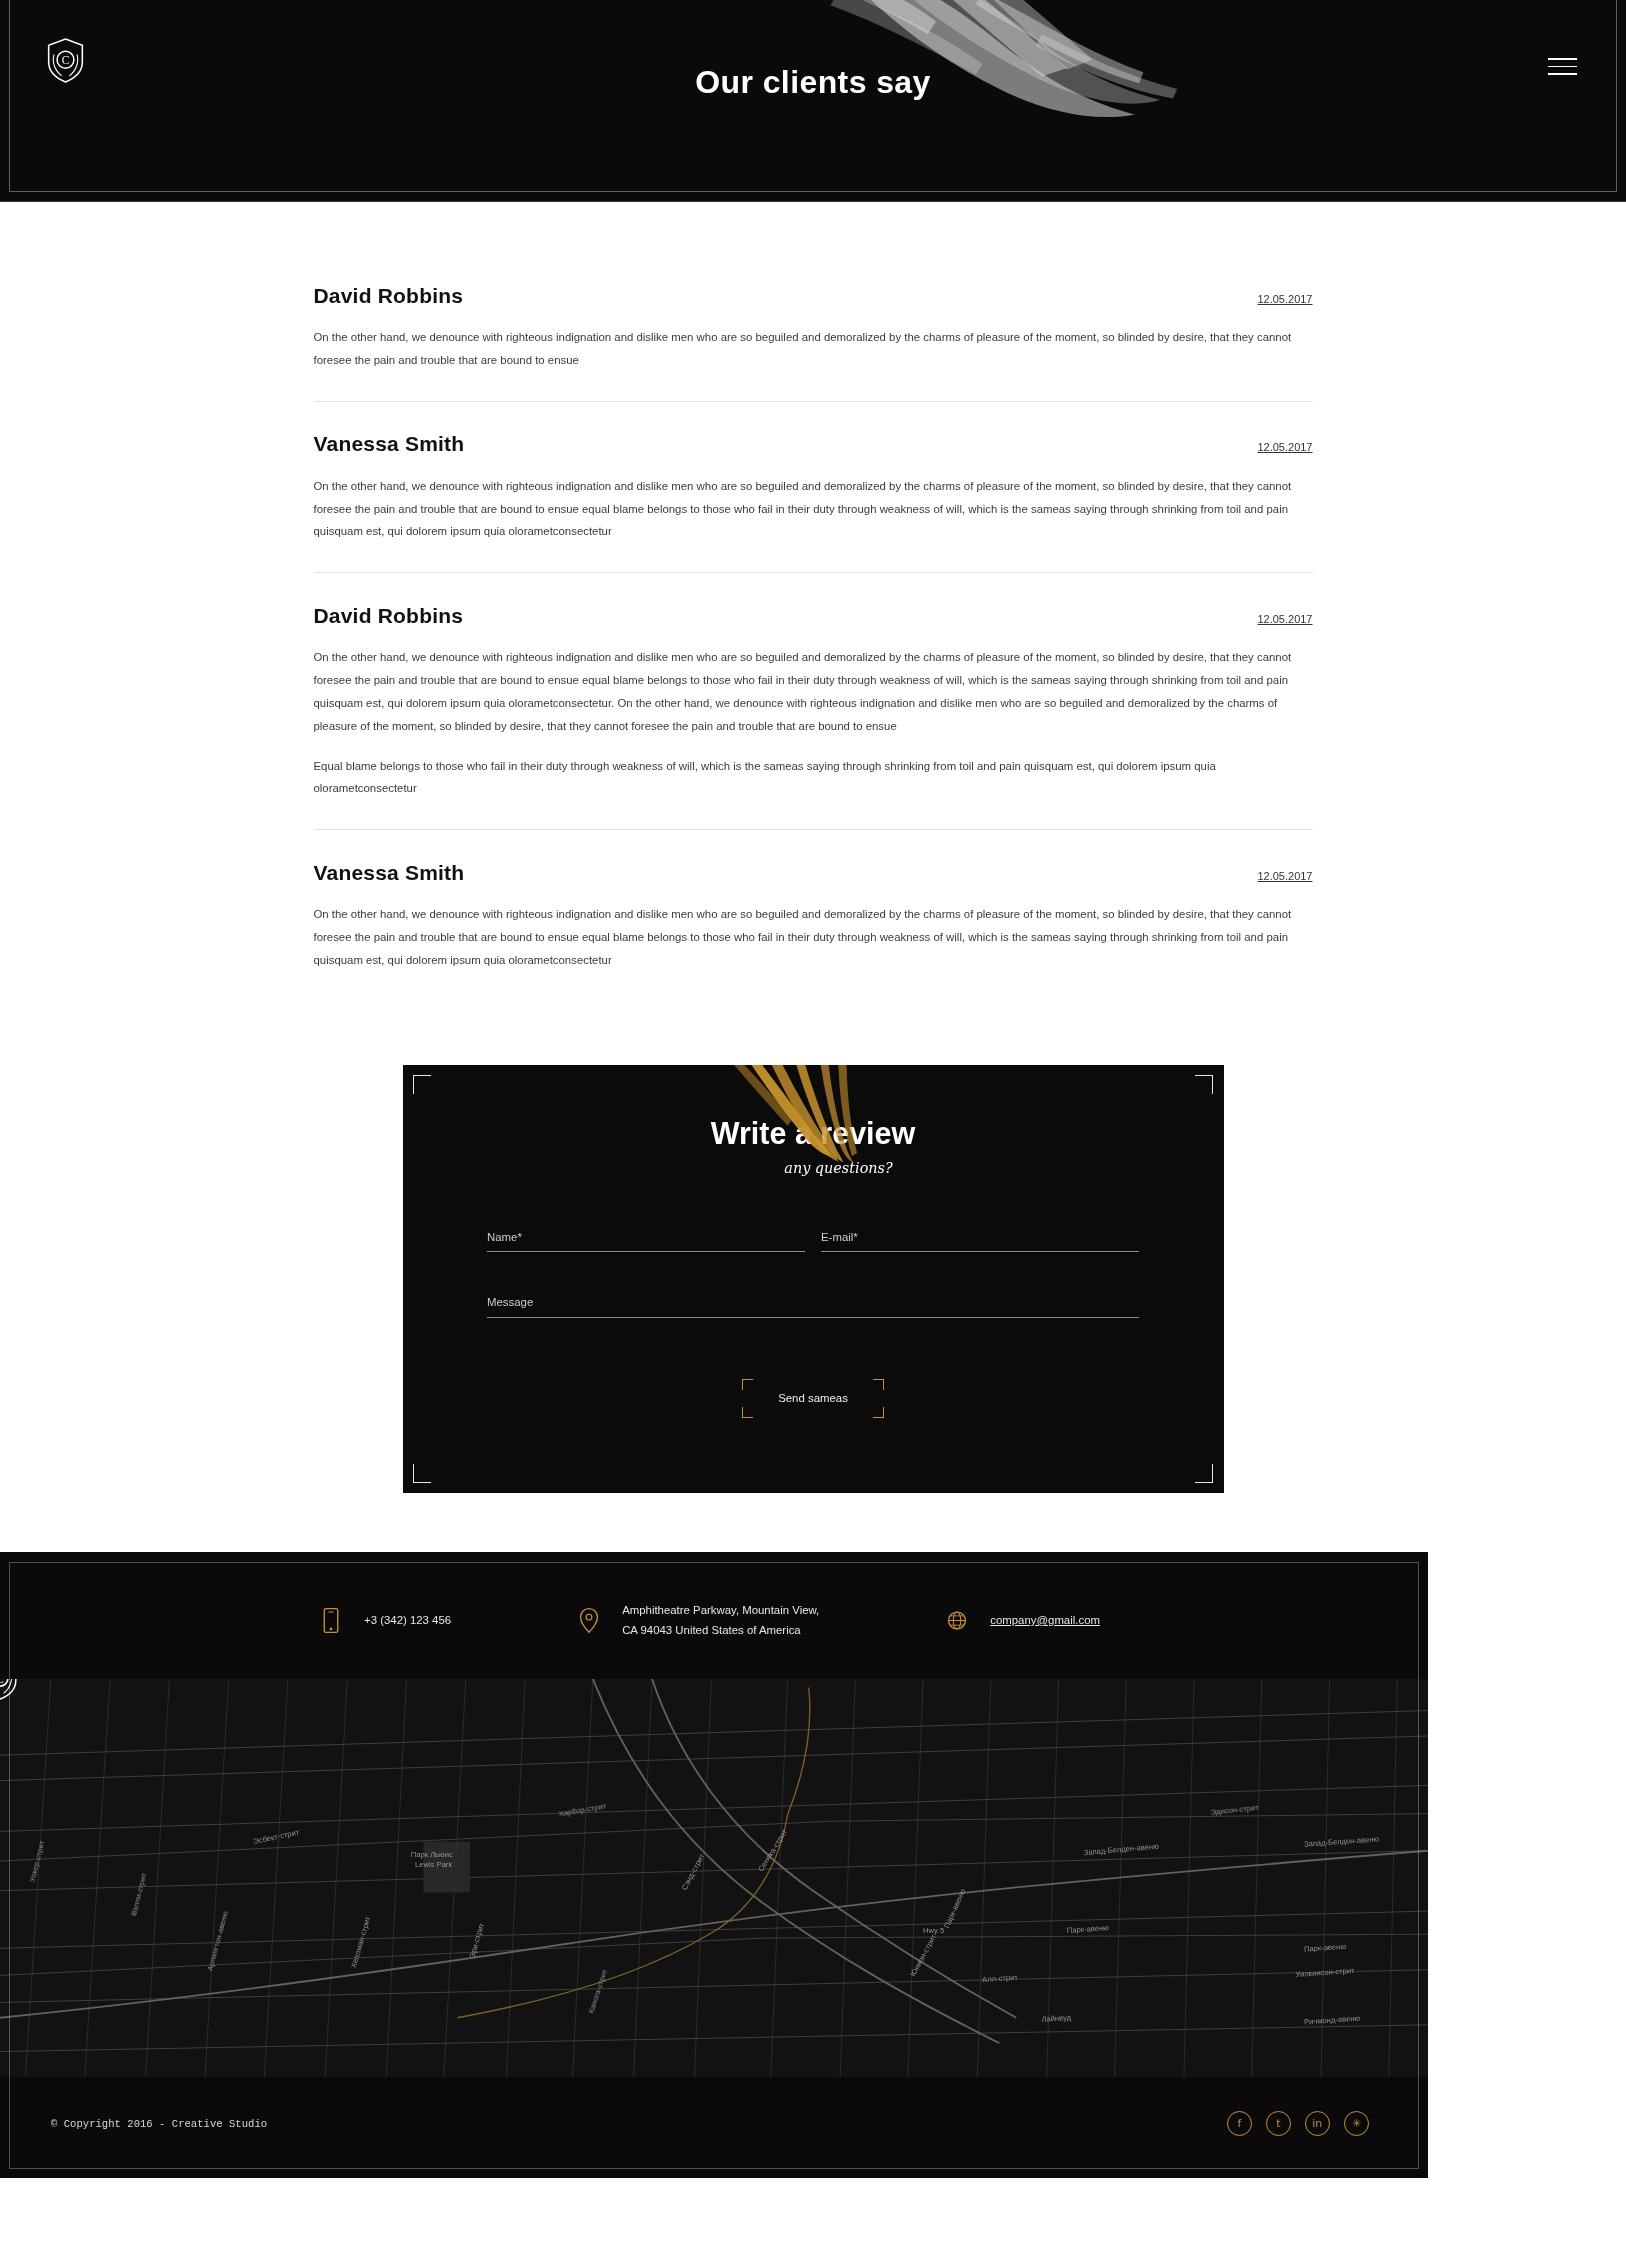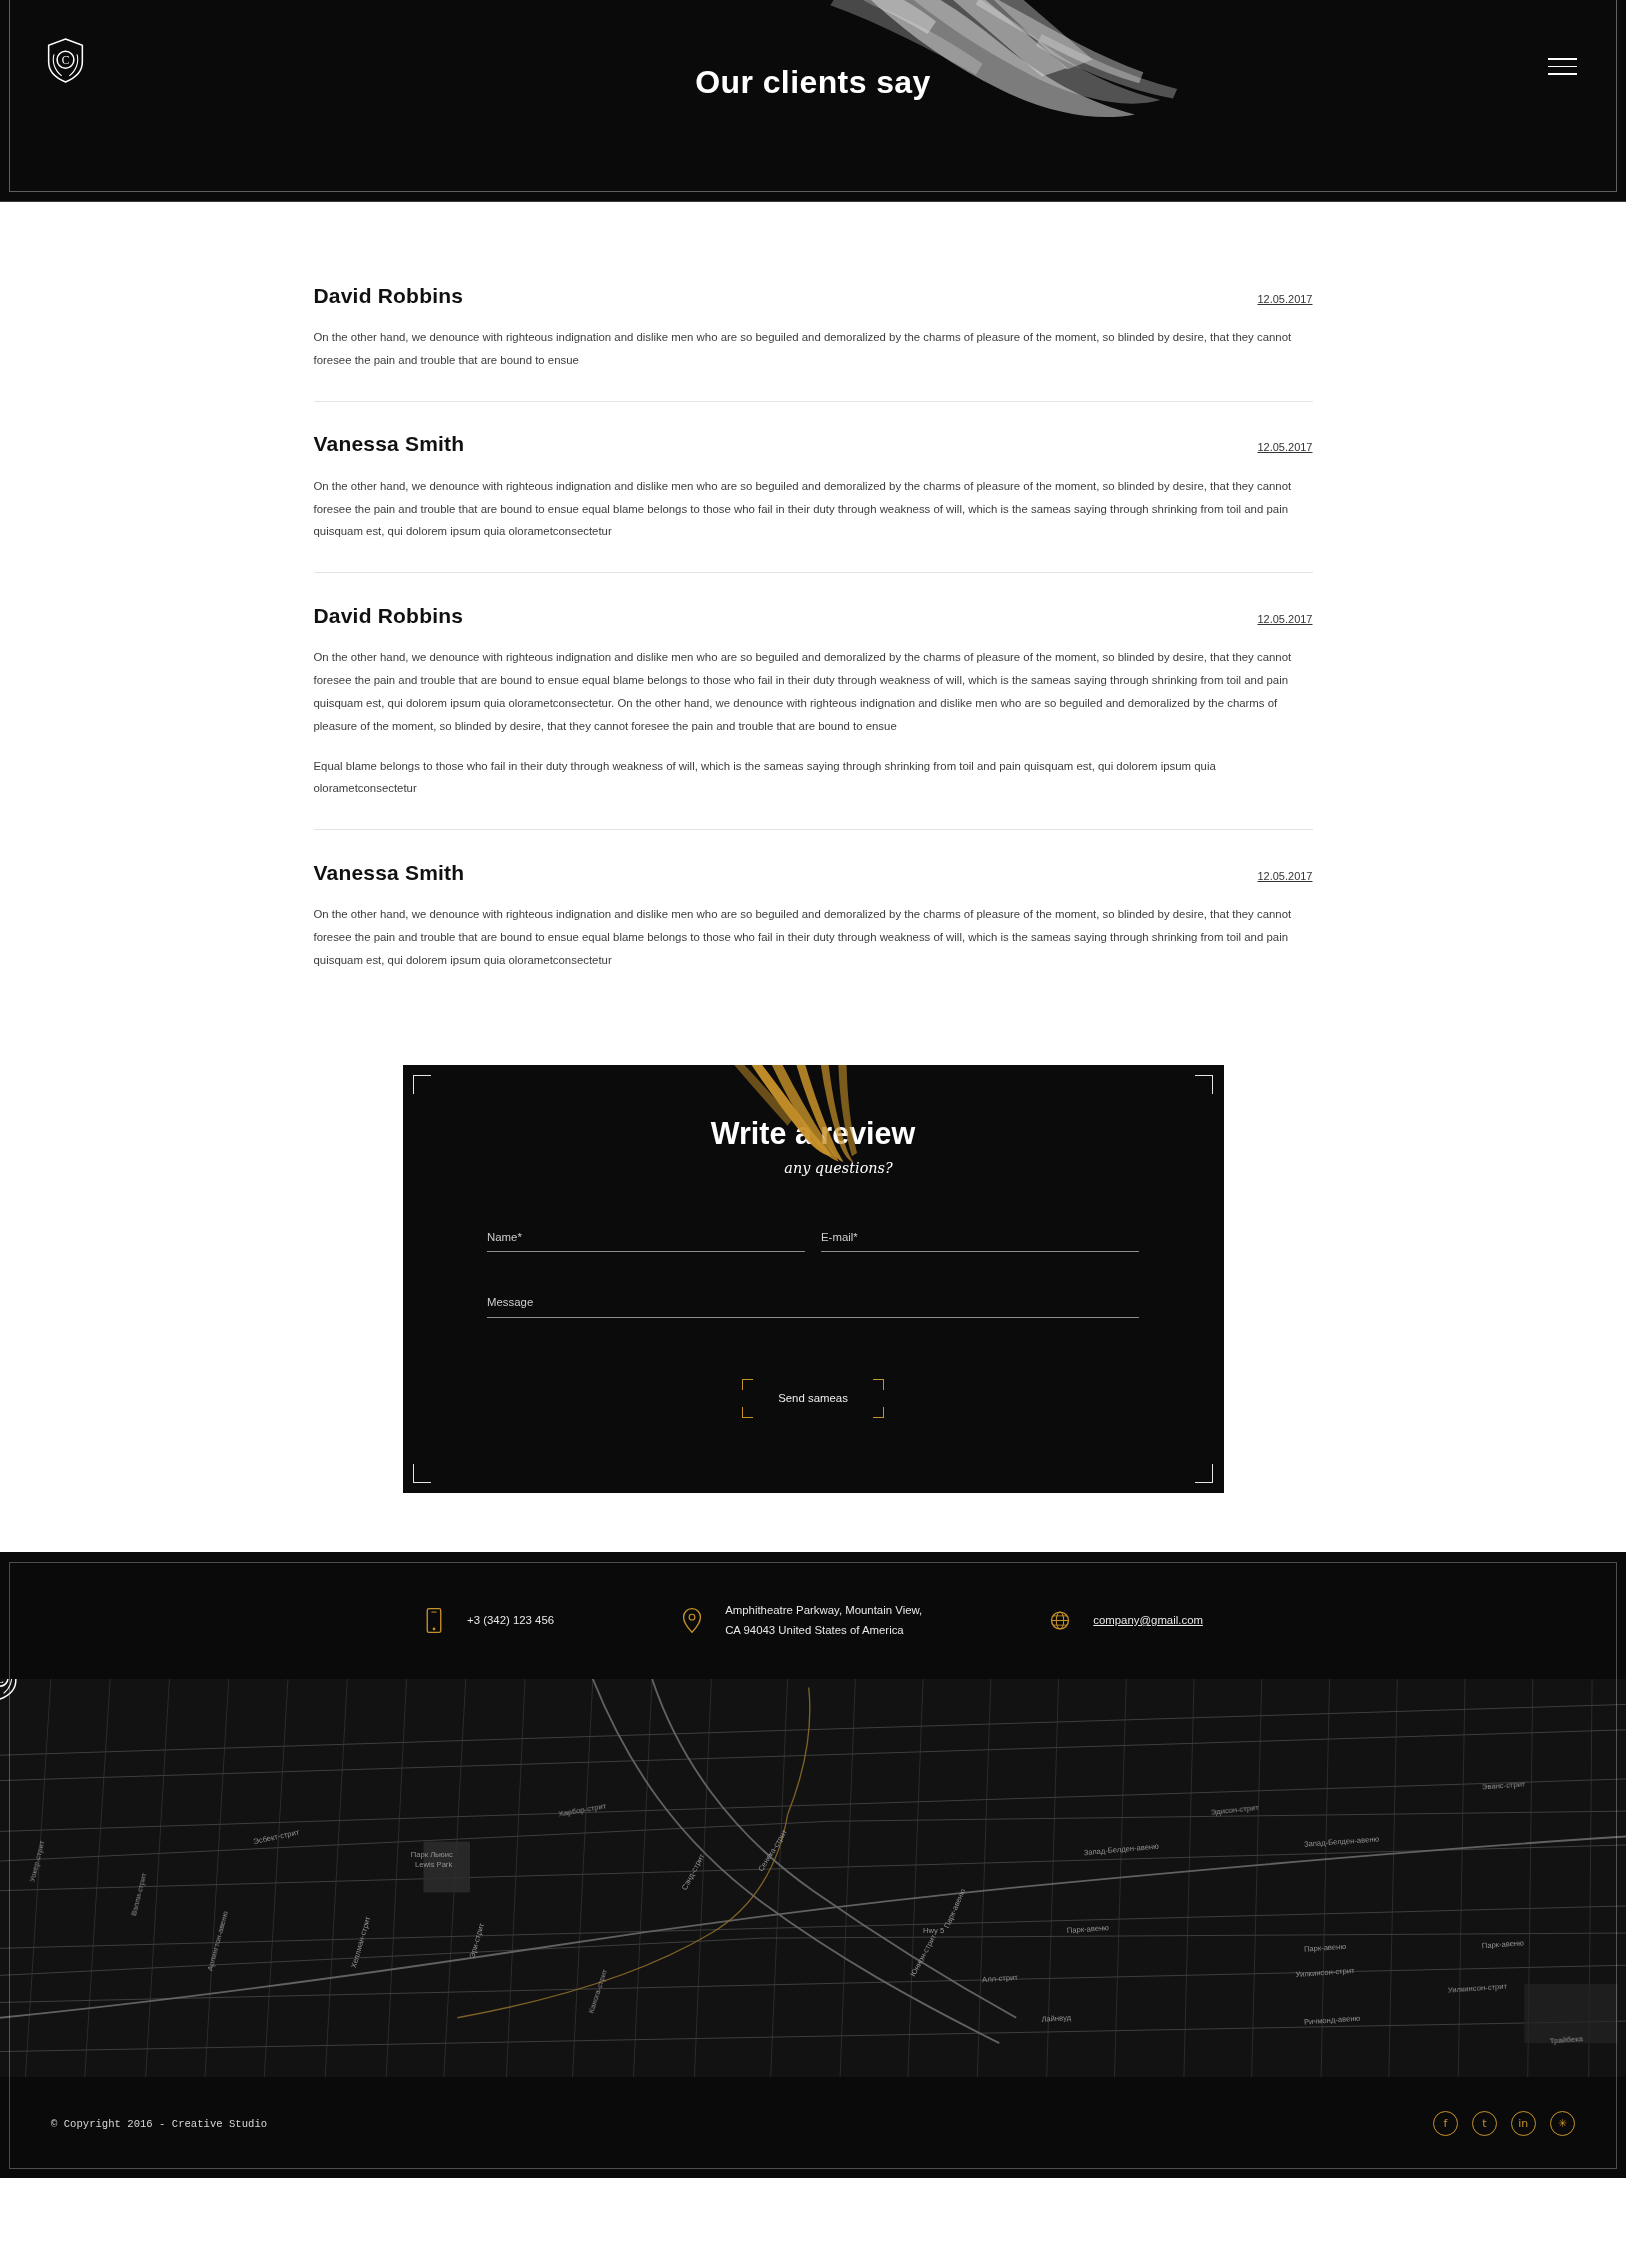--- a/index.html
+++ b/index.html
@@ -202,23 +202,23 @@
     border-width: 0;
   }
   .s-tl { left: 0;  top: 0;     border-left-width: 1.7px; border-top-width: 1.7px; }
   .s-tr { right: 0; top: 0;     border-right-width: 1.7px; border-top-width: 1.7px; }
   .s-bl { left: 0;  bottom: 0;  border-left-width: 1.7px; border-bottom-width: 1.7px; }
   .s-br { right: 0; bottom: 0;  border-right-width: 1.7px; border-bottom-width: 1.7px; }
 
   
   .footer {
     position: relative;
-    width: 1626px;
+    width: 1428px;
     background: #0a0a0a;
-    padding: 0 0 0 0;
+    padding: 0 8px 0 0;
     overflow: hidden;
   }
   .footer-border {
     position: absolute;
     left: 9.3px; top: 9.3px; right: 9.3px; bottom: 9.3px;
     border: 0.8px solid rgba(255,255,255,0.28);
     pointer-events: none;
     z-index: 5;
   }
   .contacts {

